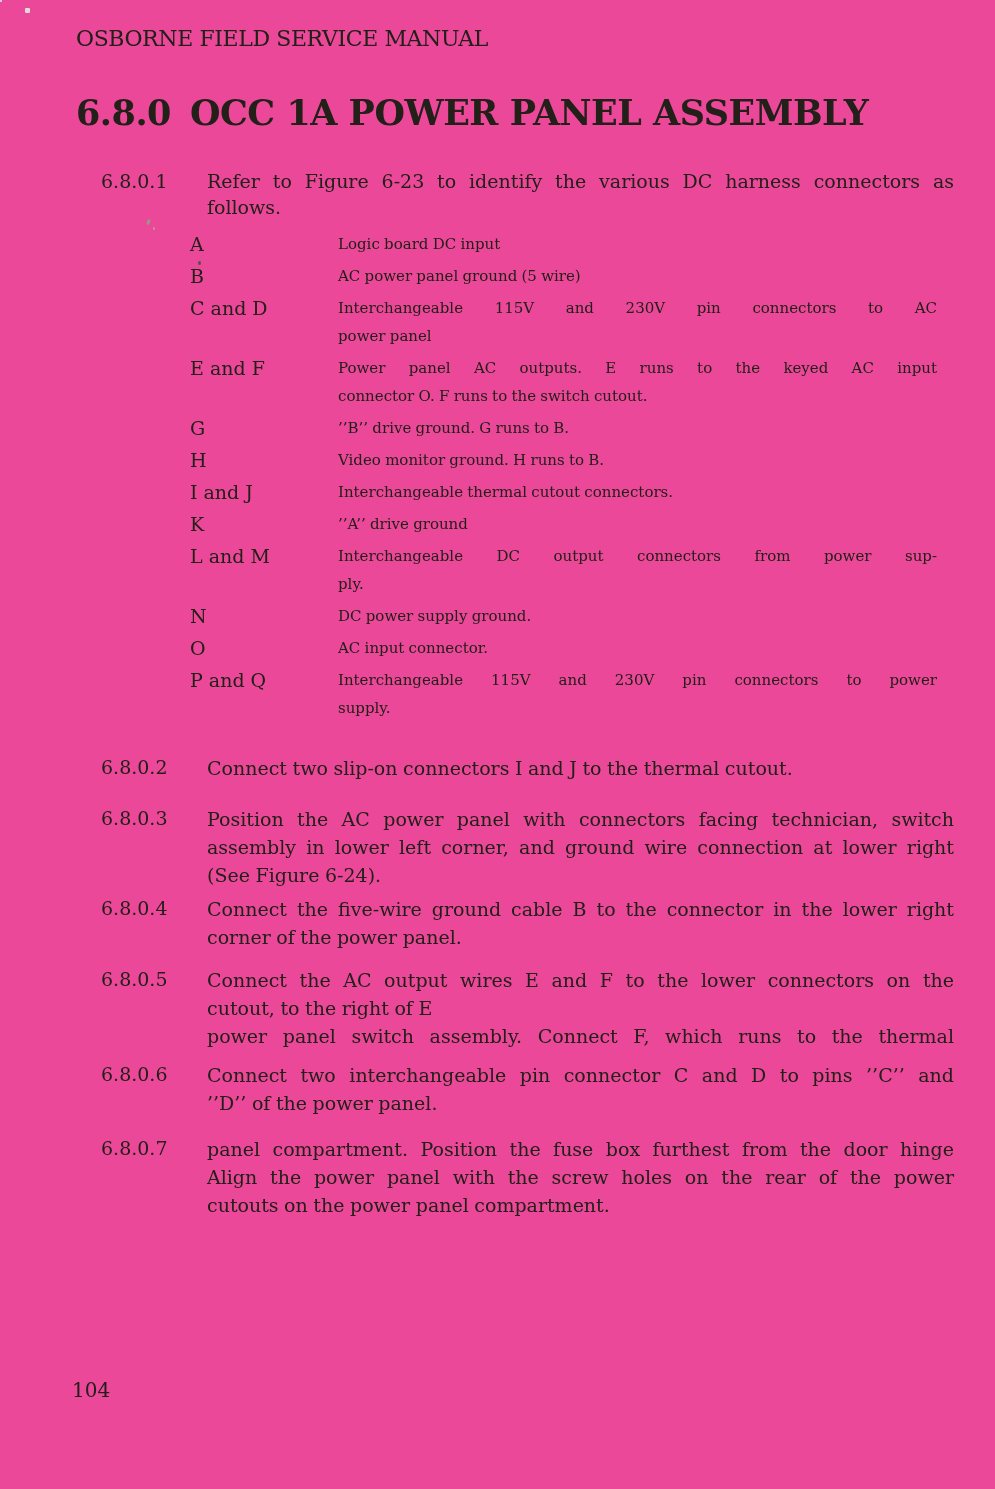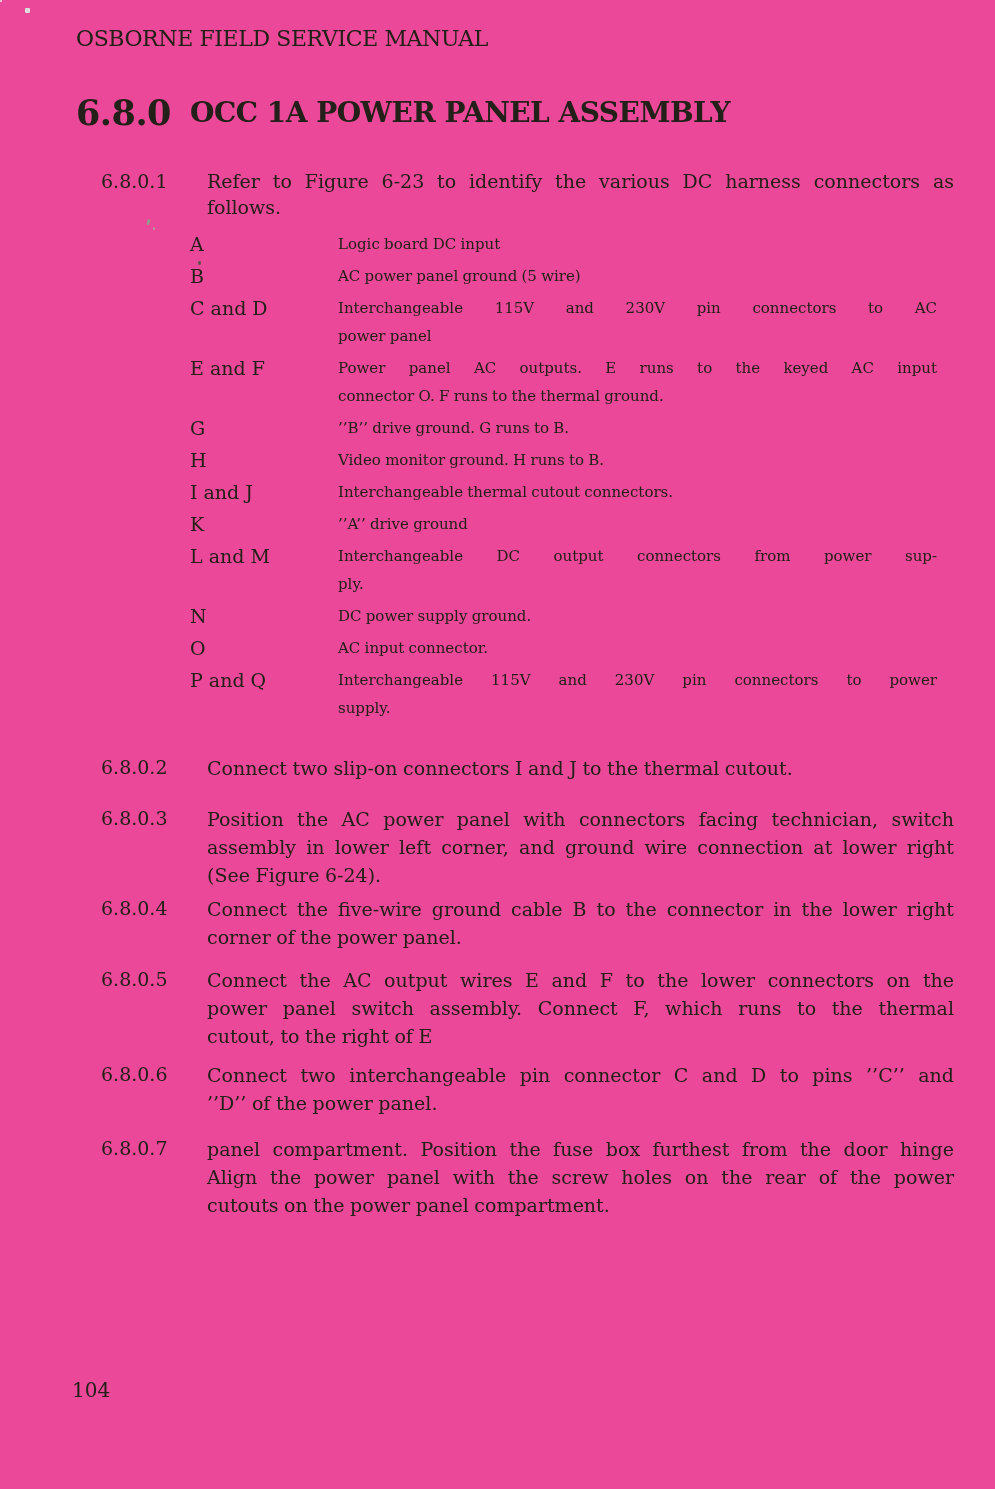--- a/index.html
+++ b/index.html
@@ -33,21 +33,21 @@
     top: 0;
     font-size: 35px;
     font-weight: bold;
     line-height: 40px;
     letter-spacing: -0.5px;
   }
   .section-title {
     position: absolute;
     left: 190px;
     top: 0;
-    font-size: 28px;
+    font-size: 35px;
     font-weight: bold;
     line-height: 40px;
     letter-spacing: -0.5px;
     white-space: nowrap;
   }
 
   
   .block { position: absolute; left: 17px; width: 995px; }
   .para-number {
     position: absolute;
@@ -154,21 +154,21 @@
       <div class="clabel">C and D</div>
       <div class="ctext">
           <div class="ln">Interchangeable 115V and 230V pin connectors to AC</div>
           <div class="ln ln-last">power panel</div>
         </div>
     </div>
     <div class="citem">
       <div class="clabel">E and F</div>
       <div class="ctext">
           <div class="ln">Power panel AC outputs. E runs to the keyed AC input</div>
-          <div class="ln ln-last">connector O. F runs to the thermal ground.</div>
+          <div class="ln ln-last">connector O. F runs to the switch cutout.</div>
         </div>
     </div>
     <div class="citem">
       <div class="clabel">G</div>
       <div class="ctext">
           <div class="ln ln-last">’’B’’ drive ground. G runs to B.</div>
         </div>
     </div>
     <div class="citem">
       <div class="clabel">H</div>
@@ -237,22 +237,22 @@
     <div class="para-text">
         <div class="ln">Connect the five-wire ground cable B to the connector in the lower right</div>
         <div class="ln ln-last">corner of the power panel.</div>
       </div>
   </div>
 
   <div class="block" style="top:966px">
     <div class="para-number">6.8.0.5</div>
     <div class="para-text">
         <div class="ln">Connect the AC output wires E and F to the lower connectors on the</div>
+        <div class="ln ln-last">cutout, to the right of E</div>
         <div class="ln">power panel switch assembly. Connect F, which runs to the thermal</div>
-        <div class="ln ln-last">cutout, to the right of E</div>
       </div>
   </div>
 
   <div class="block" style="top:1061px">
     <div class="para-number">6.8.0.6</div>
     <div class="para-text">
         <div class="ln">Connect two interchangeable pin connector C and D to pins ’’C’’ and</div>
         <div class="ln ln-last">’’D’’ of the power panel.</div>
       </div>
   </div>

